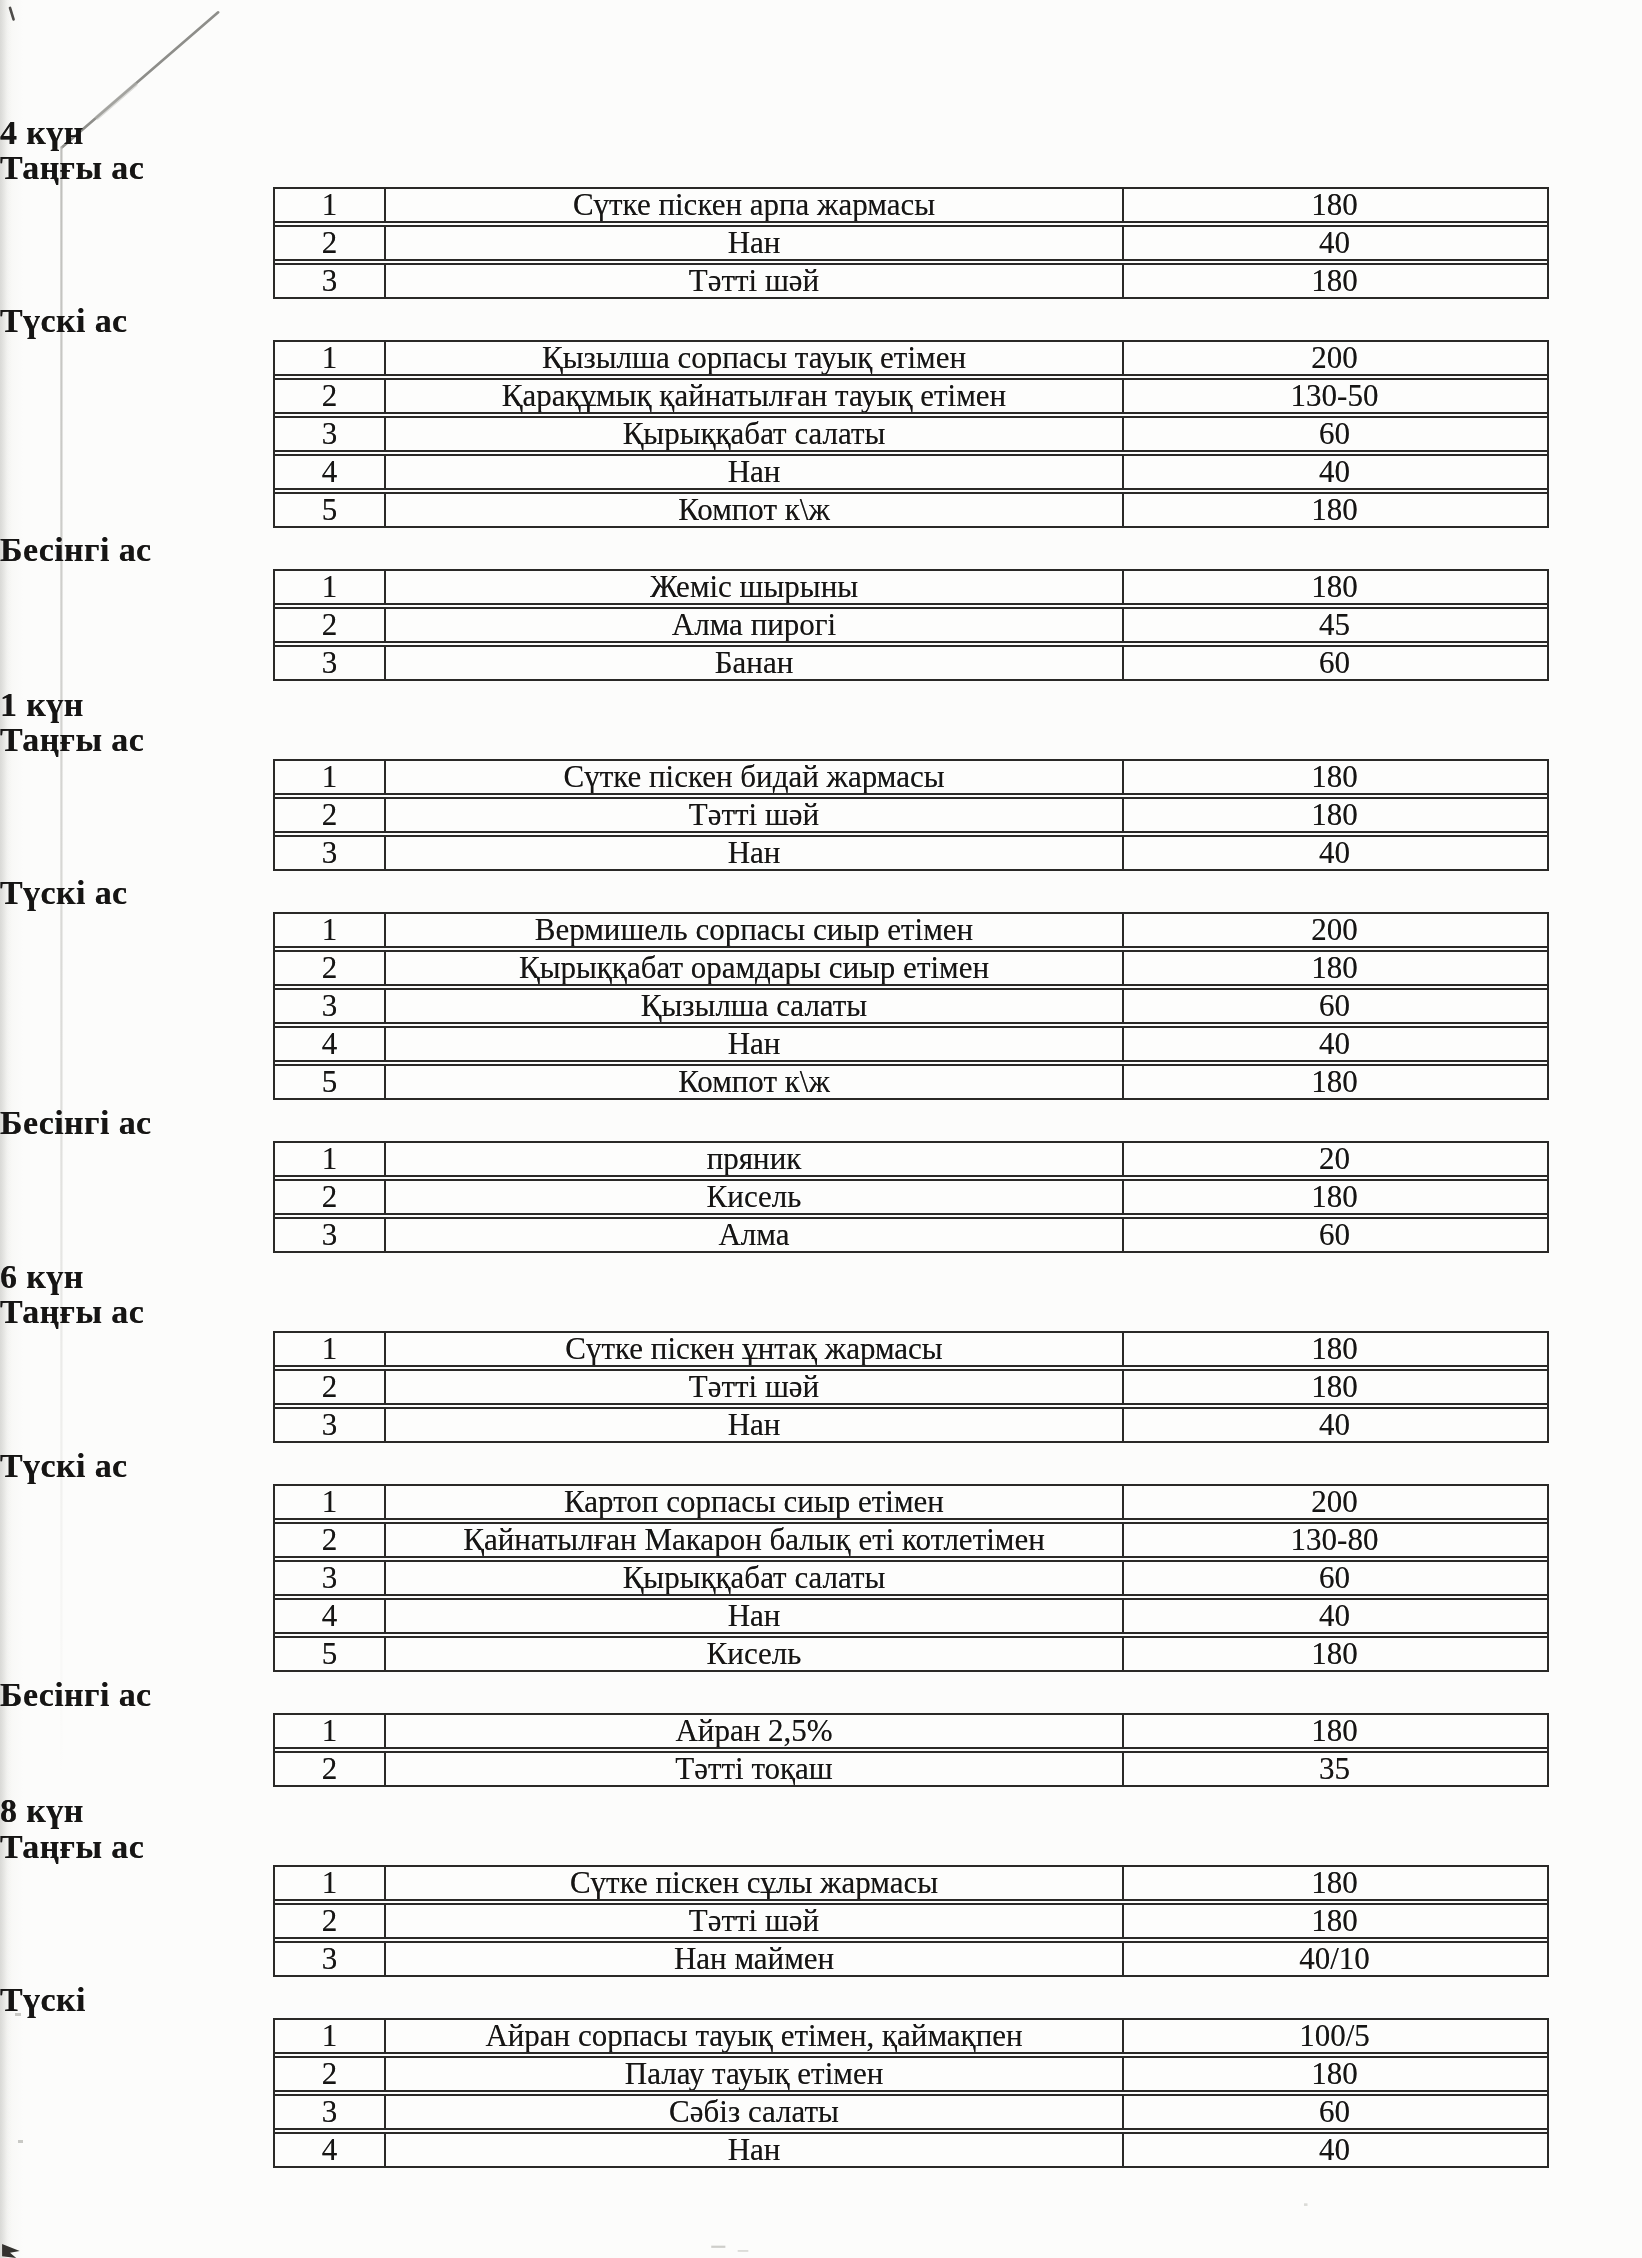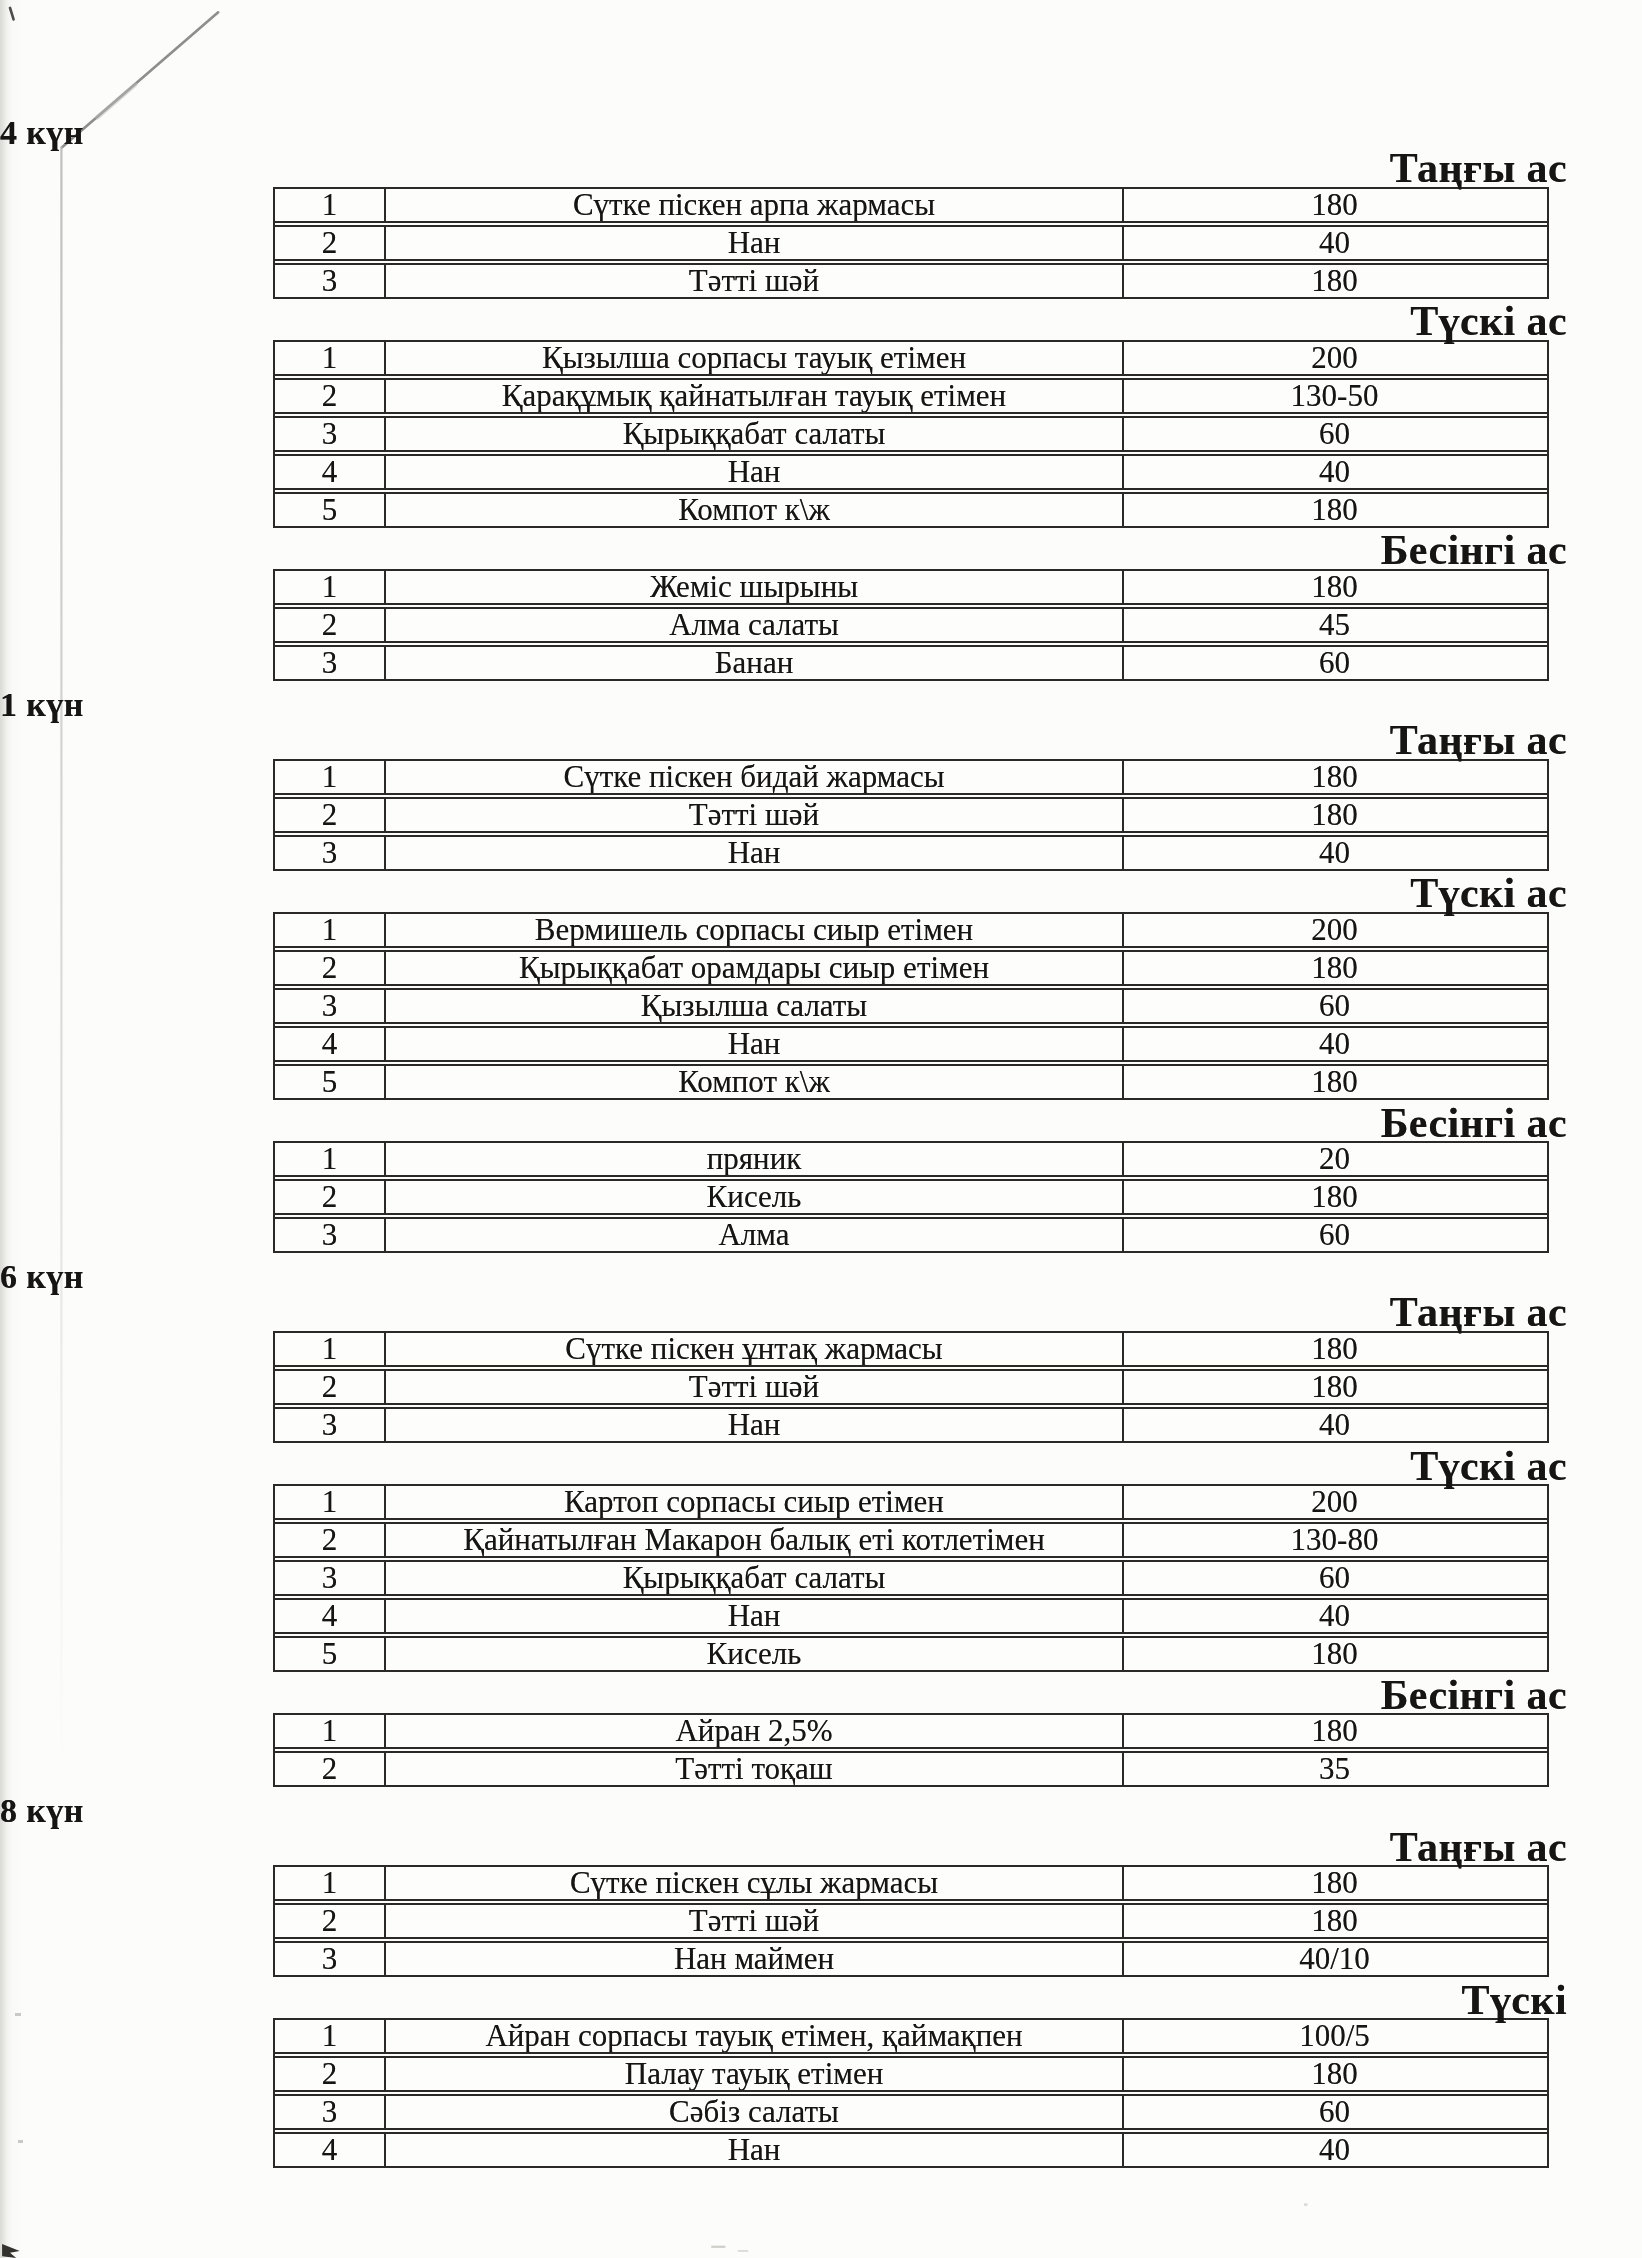--- a/index.html
+++ b/index.html
@@ -26,22 +26,22 @@
     width: 1567px;
     font-size: 34px;
     font-weight: 700;
     line-height: 35px;
     margin: 3.5px 0 1.8px 0;
     letter-spacing: 0.4px;
     text-shadow: 0 0 0.4px rgba(25,25,25,0.65);
   }
   .meal-title {
     width: 1567px;
-    text-align: right;
-    font-size: 42px;
+    text-align: left;
+    font-size: 34px;
     font-weight: 700;
     line-height: 34px;
     margin: 0 0 1.8px 0;
     letter-spacing: 0.4px;
     text-shadow: 0 0 0.4px rgba(25,25,25,0.65);
   }
   .menu-table {
     width: 1276px;
     margin: 0 0 5.3px 273px;
     border: 2.6px solid #2a2927;
@@ -166,21 +166,21 @@
         </div>
         <h3 class="meal-title">Бесінгі ас</h3>
         <div class="menu-table">
           <div class="menu-row">
             <div class="cell num">1</div>
             <div class="cell item">Жеміс шырыны</div>
             <div class="cell amount">180</div>
           </div>
           <div class="menu-row">
             <div class="cell num">2</div>
-            <div class="cell item">Алма салаты</div>
+            <div class="cell item">Алма пирогі</div>
             <div class="cell amount">45</div>
           </div>
           <div class="menu-row">
             <div class="cell num">3</div>
             <div class="cell item">Банан</div>
             <div class="cell amount">60</div>
           </div>
         </div>
       </section>
       <section class="day-section">

